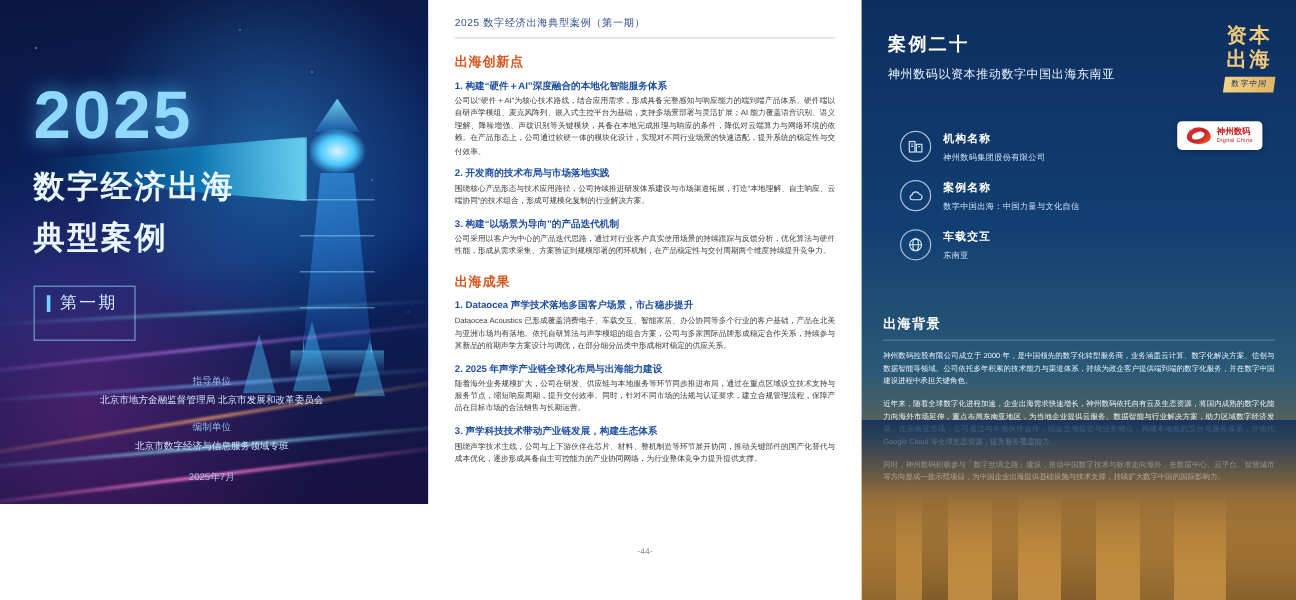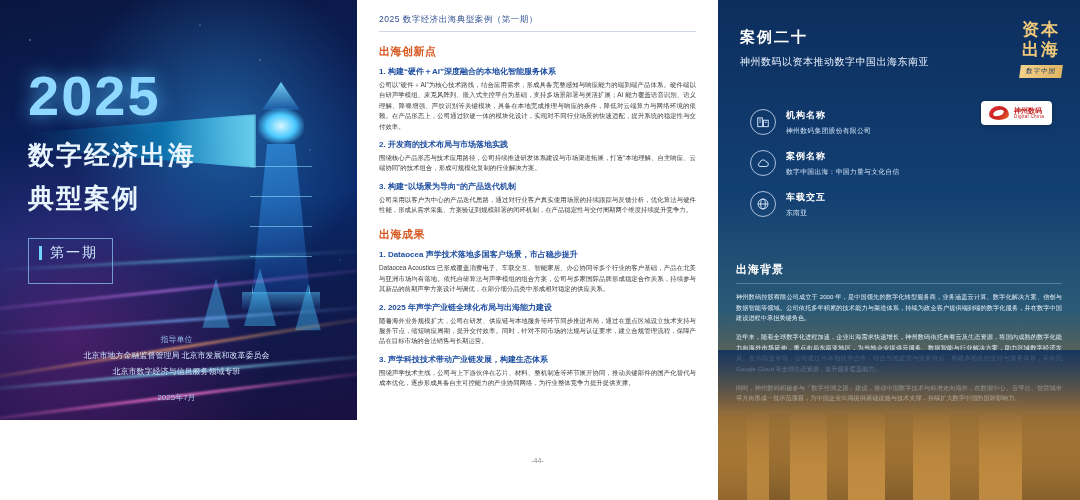--- a/index.html
+++ b/index.html
@@ -257,20 +257,21 @@
       <div class="t-line2">典型案例</div>
       <div class="issue">
         <span class="bar"></span>
         <span>第一期</span>
       </div>
     </div>
 
     <div class="footer-org">
       <div class="lbl">指导单位</div>
       <div class="orgs">北京市地方金融监督管理局    北京市发展和改革委员会</div>
+      <div class="lbl" style="margin-top:6px">编制单位</div>
       <div class="orgs">北京市数字经济与信息服务领域专班</div>
       <div class="footer-date">2025年7月</div>
     </div>
   </section>
 
   <section class="mid">
     <div class="runhead">2025 数字经济出海典型案例（第一期）</div>
 
     <div class="sec-h">出海创新点</div>
     <div class="sub-h">1. 构建“硬件＋AI”深度融合的本地化智能服务体系</div>

